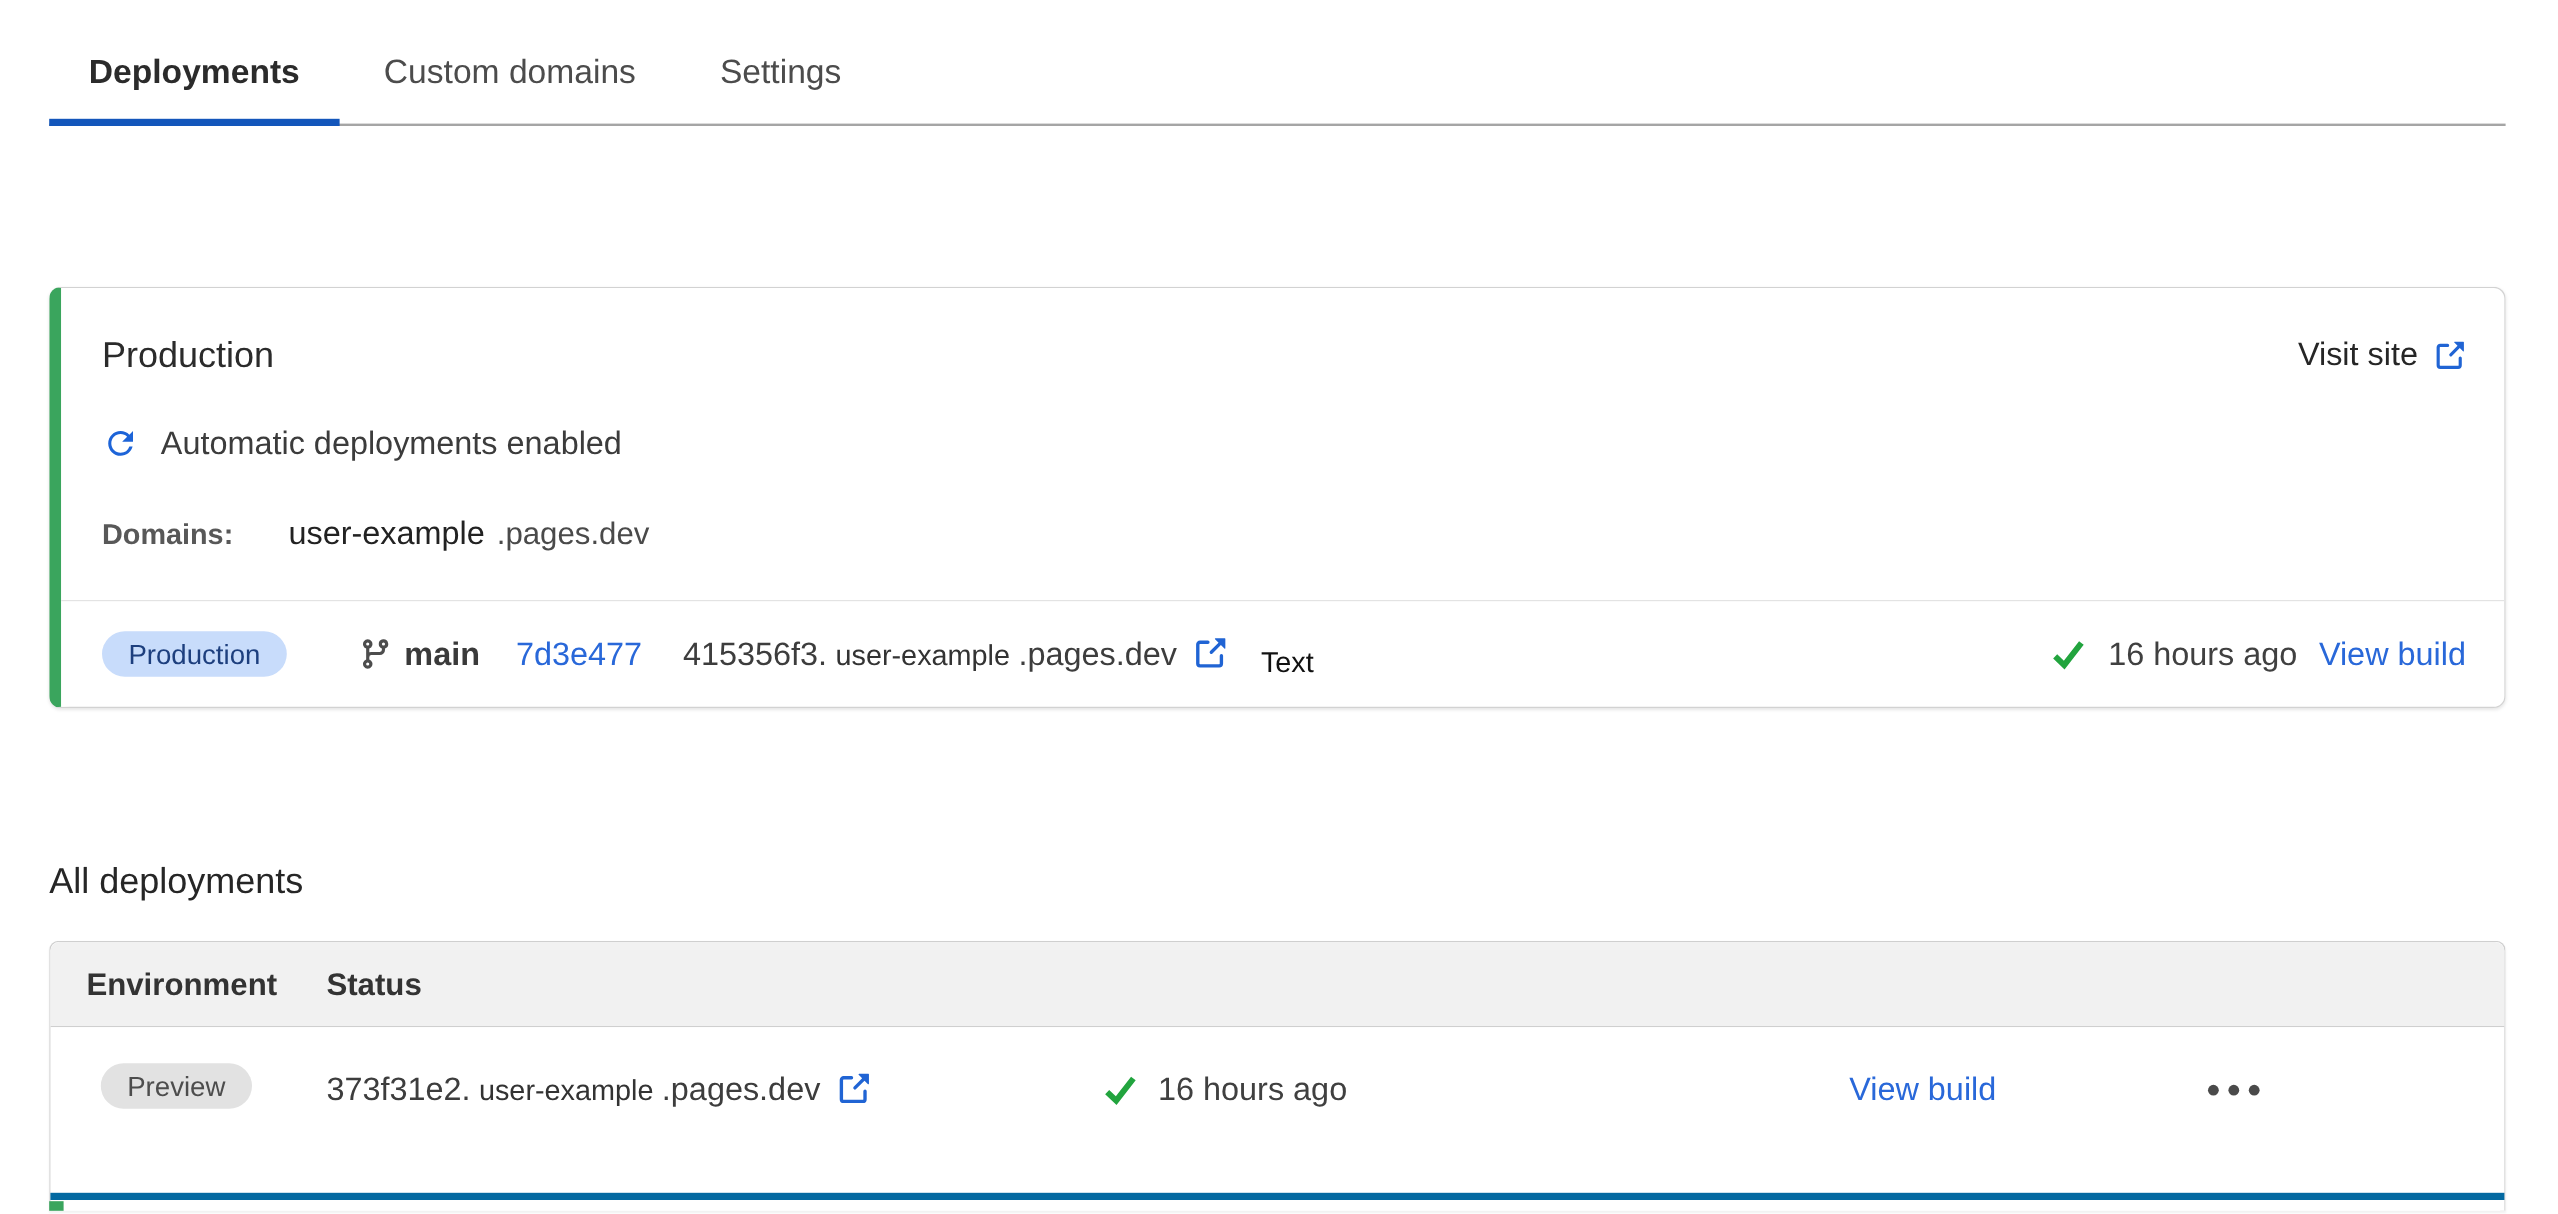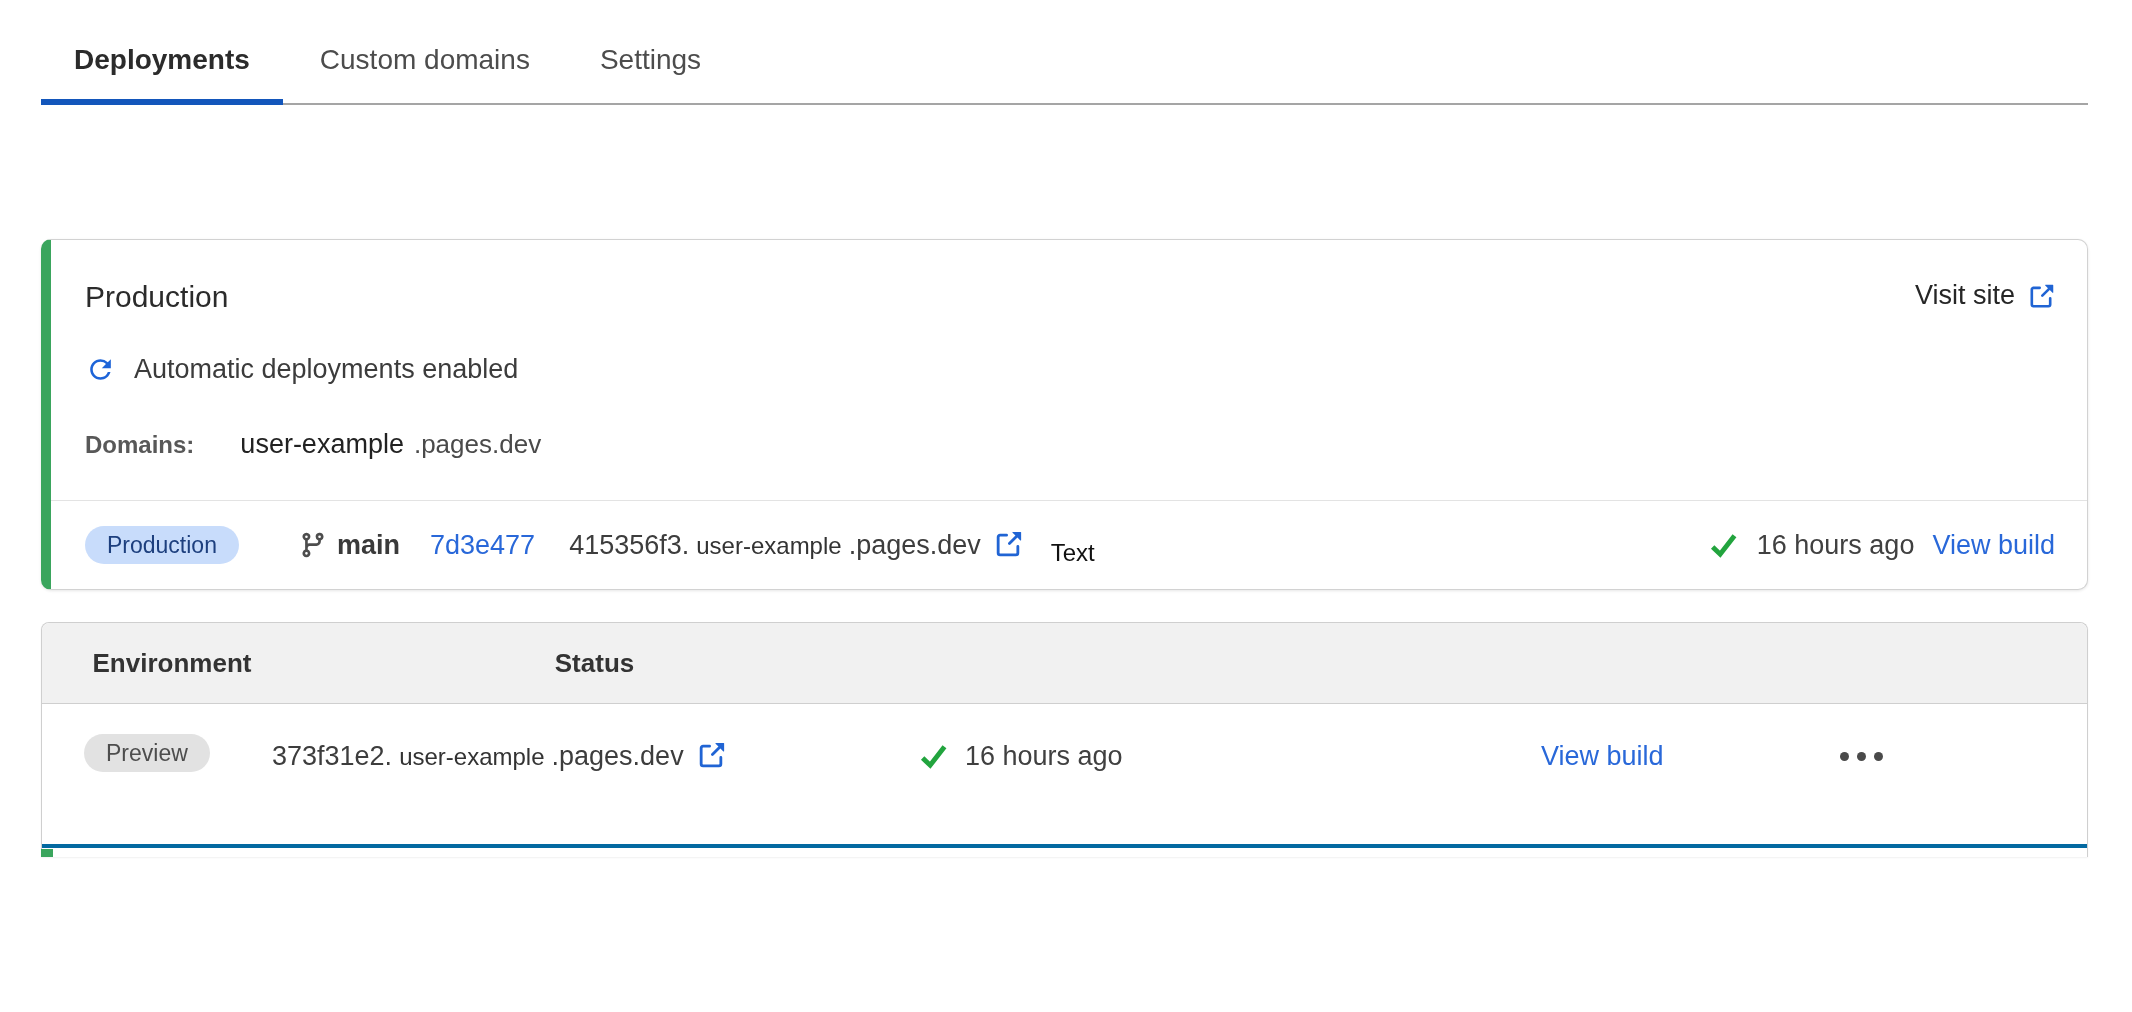--- a/index.html
+++ b/index.html
@@ -49,26 +49,26 @@
 
   .right-group { margin-left: auto; display: inline-flex; align-items: center; gap: 18px; }
   .time-text { font-size: 27px; color: #404040; }
   a.view-build { font-size: 27px; color: #2968d9; text-decoration: none; cursor: pointer; }
 
   
   .section-heading { margin-top: 128px; font-size: 30px; font-weight: 400; color: #262626; }
   .table { margin-top: 32px; border: 1px solid #cfcfcf; border-bottom: none;
            border-radius: 8px 8px 0 0; box-shadow: 0 1px 2px rgba(0,0,0,0.06); background: #fff; }
   .thead { display: grid; grid-template-columns: 230px 645px 603px 282px 183px auto;
-           background: #f1f1f1; border-bottom: 1px solid #cfcfcf; height: 81px;
-           align-items: center; border-radius: 8px 8px 0 0; text-align: center; }
+           background: #f1f1f1; border-bottom: 1px solid #cfcfcf; height: 71px;
+           align-items: center; border-radius: 8px 8px 0 0; }
   .th { font-size: 26px; font-weight: 700; color: #333333; }
   .th.env { padding-left: 30px; }
   .trow { display: grid; grid-template-columns: 230px 645px 603px 282px 183px auto;
-          padding-top: 30px; height: 144px; border-bottom: 4px solid #0369a1; }
+          padding-top: 30px; height: 144px; border-bottom: 6px solid #0369a1; }
   .cell { display: flex; align-items: flex-start; }
   .cell-env { padding-left: 30px; }
   .cell-env .badge { margin-left: 12px; }
   .cell-source { flex-direction: column; padding-left: 19px; }
   .source-line1 { display: flex; align-items: center; gap: 12px; }
   .source-branch { font-size: 24px; color: #2e2e2e; }
   .cell-source a.commit-link { margin-left: 38px; font-size: 27px; }
   .commit-msg { margin-top: 16px; font-size: 24px; color: #3d3d3d; }
   .cell-deploy { align-items: center; height: 44px; }
   .cell-status { align-items: center; gap: 16px; height: 44px; display: flex; }
@@ -147,20 +147,21 @@
           <svg width="32" height="32" viewBox="0 0 17 17" fill="none">
               <path d="M3 9.6 7 13.4 14.6 3.6" stroke="#22a43e" stroke-width="2.6" fill="none"></path>
             </svg>
         </span>
         <span class="time-text">16 hours ago</span>
         <a class="view-build">View build</a>
       </span>
     </div>
   </section>
 
+  <h2 class="section-heading">All deployments</h2>
 
   <section class="table">
     <div class="thead">
       <div class="th env">Environment</div>
       <div class="th">Status</div>
       <div class="th"></div>
       <div class="th"></div>
     </div>
 
     <div class="trow">

